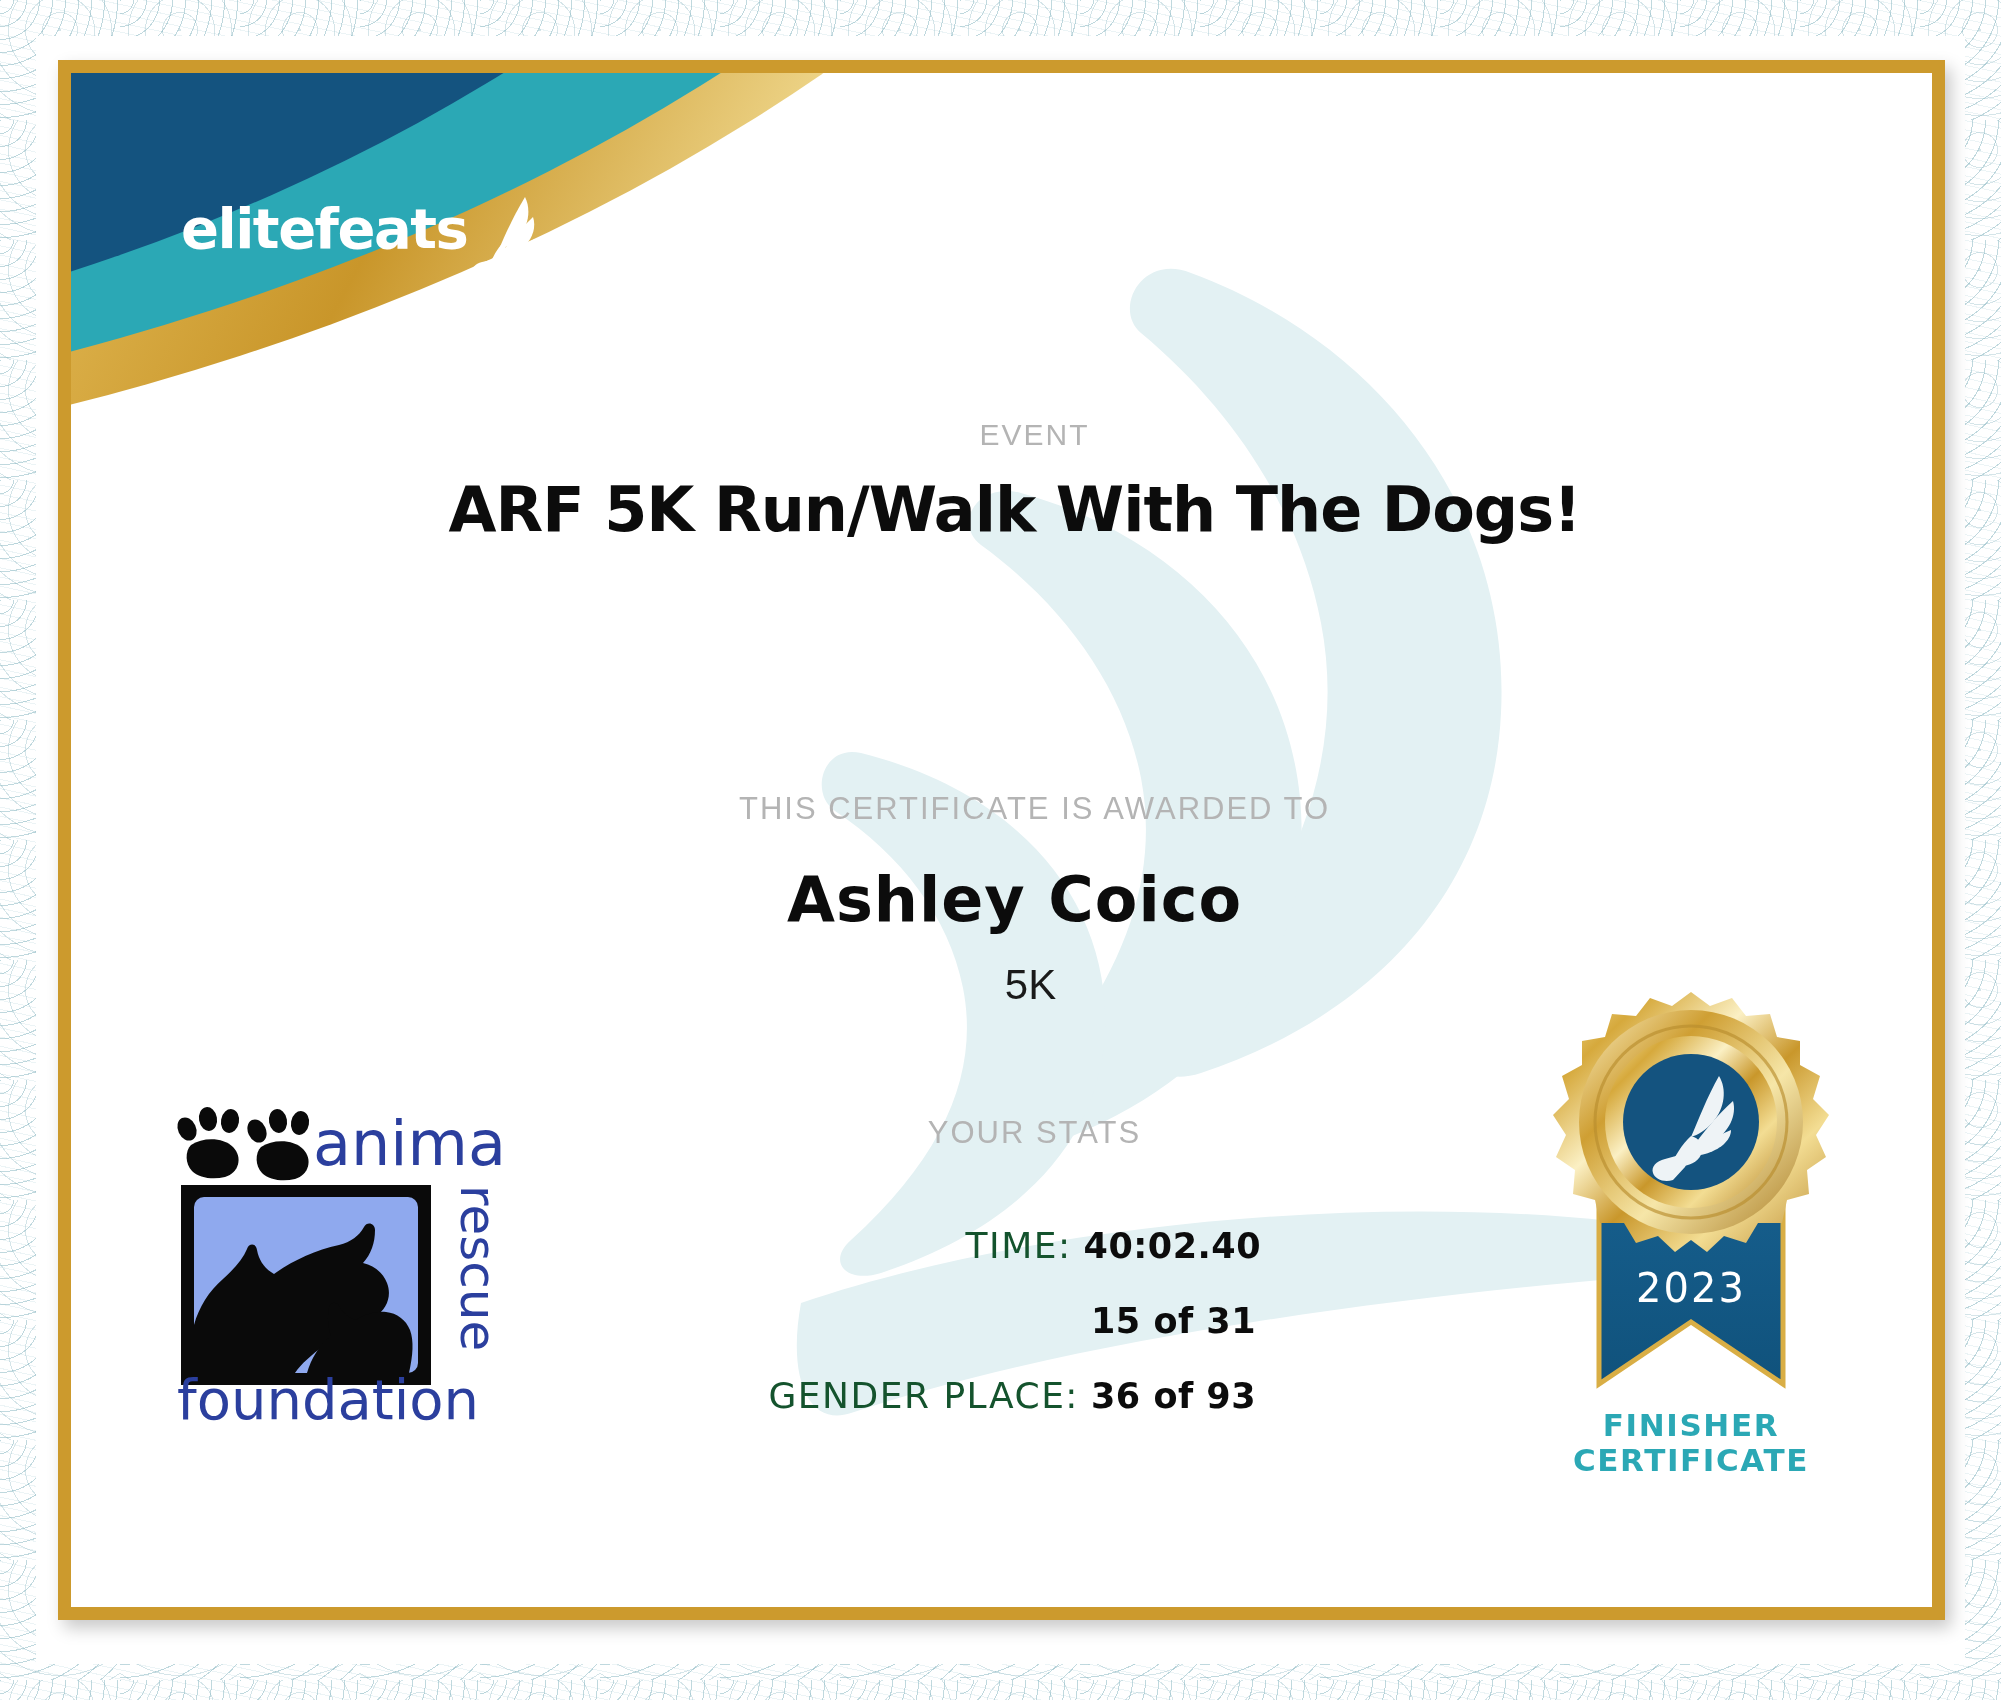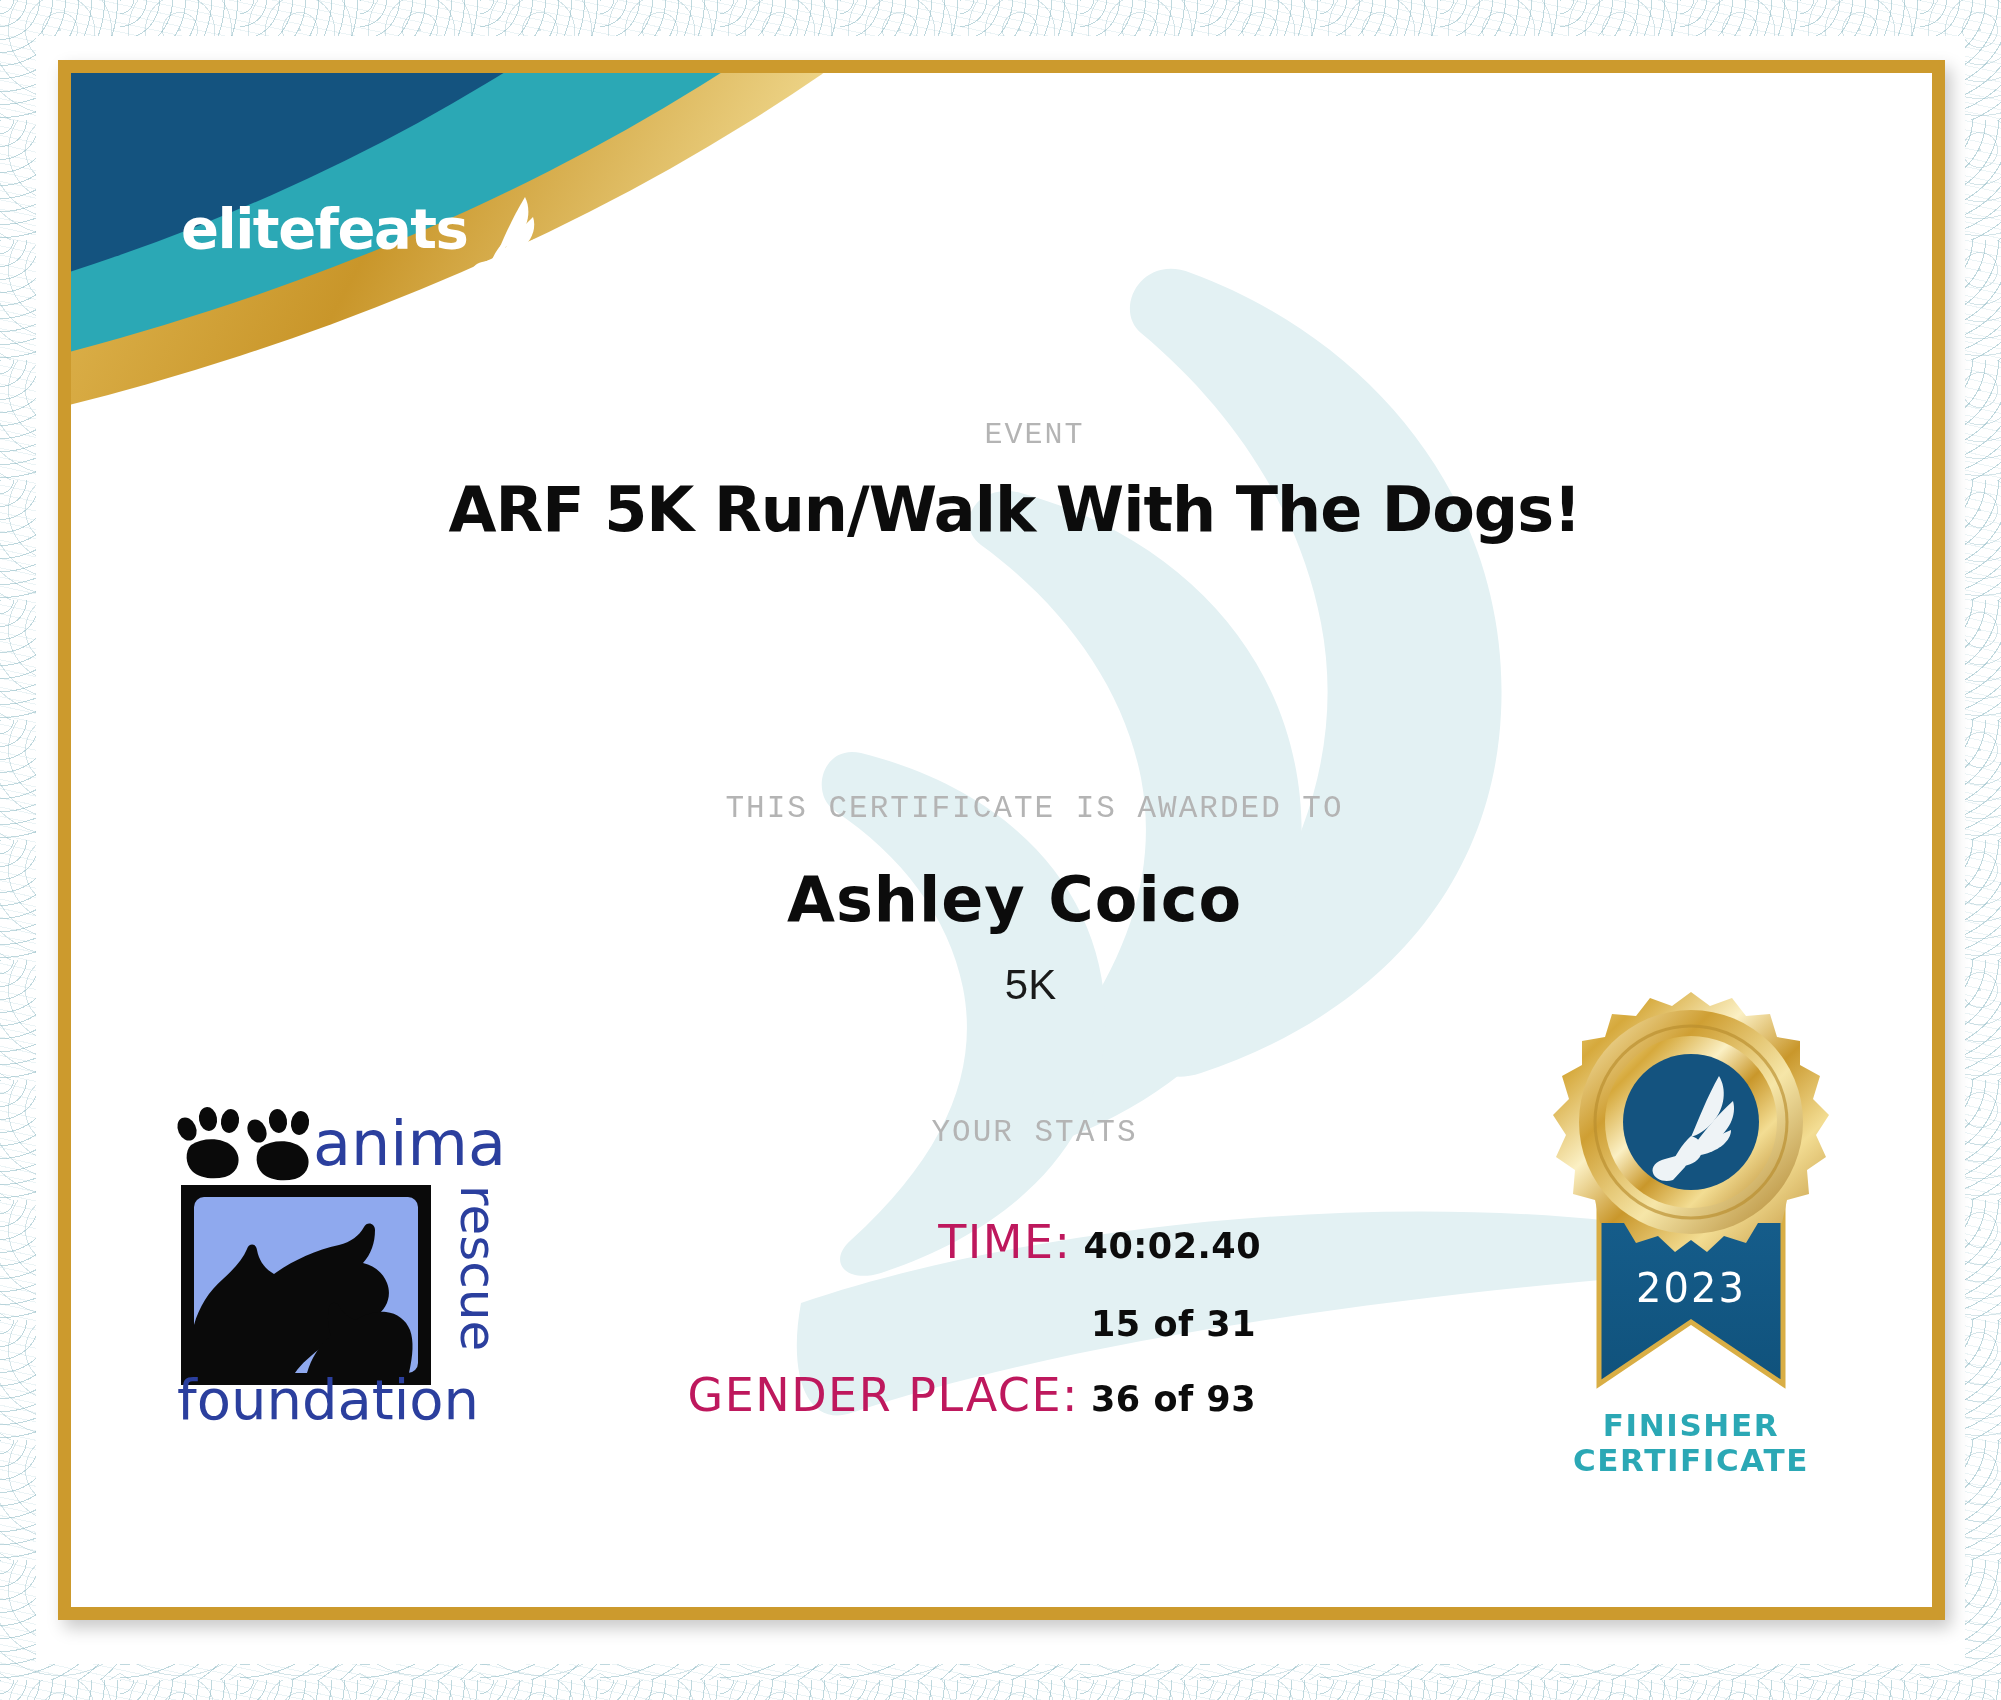--- a/index.html
+++ b/index.html
@@ -138,21 +138,21 @@
 
   .center-col {
     position: absolute;
     left: 0;
     width: 1887px;
     text-align: center;
   }
 
   .label-muted {
     color: #b4b4b4;
-    font-family: Liberation Mono, monospace;
+    font-family: Liberation Sans, sans-serif;
     font-weight: 400;
     letter-spacing: 2px;
     padding-left: 40px;
   }
 
   #event-label { top: 345px; font-size: 30px; }
 
   #event-title {
     top: 400px;
     color: #0c0c0c;
@@ -194,23 +194,23 @@
     z-index: 12;
   }
   .stat-row {
     display: flex;
     align-items: baseline;
     justify-content: flex-end;
     margin-bottom: 22px;
     padding-right: 0;
   }
   .stat-key {
-    color: #be185d;
-    font-family: "DejaVu Sans", sans-serif;
-    font-size: 46px;
+    color: #14532d;
+    font-family: "DejaVu Sans", sans-serif;
+    font-size: 36px;
     font-weight: 400;
     letter-spacing: 1.5px;
     text-align: left;
   }
   .stat-val {
     color: #0c0c0c;
     font-family: "DejaVu Sans", sans-serif;
     font-size: 35px;
     font-weight: 700;
     letter-spacing: 0.5px;

